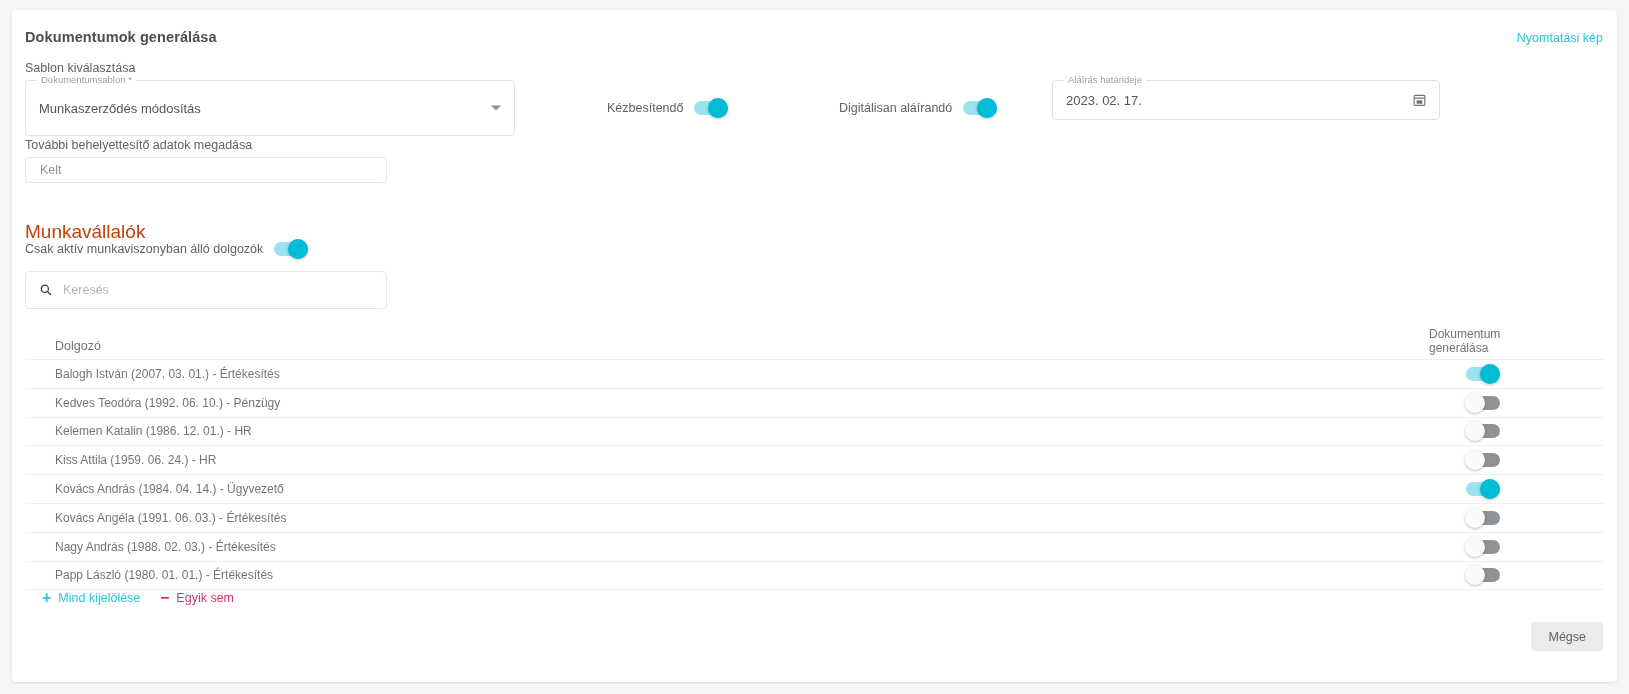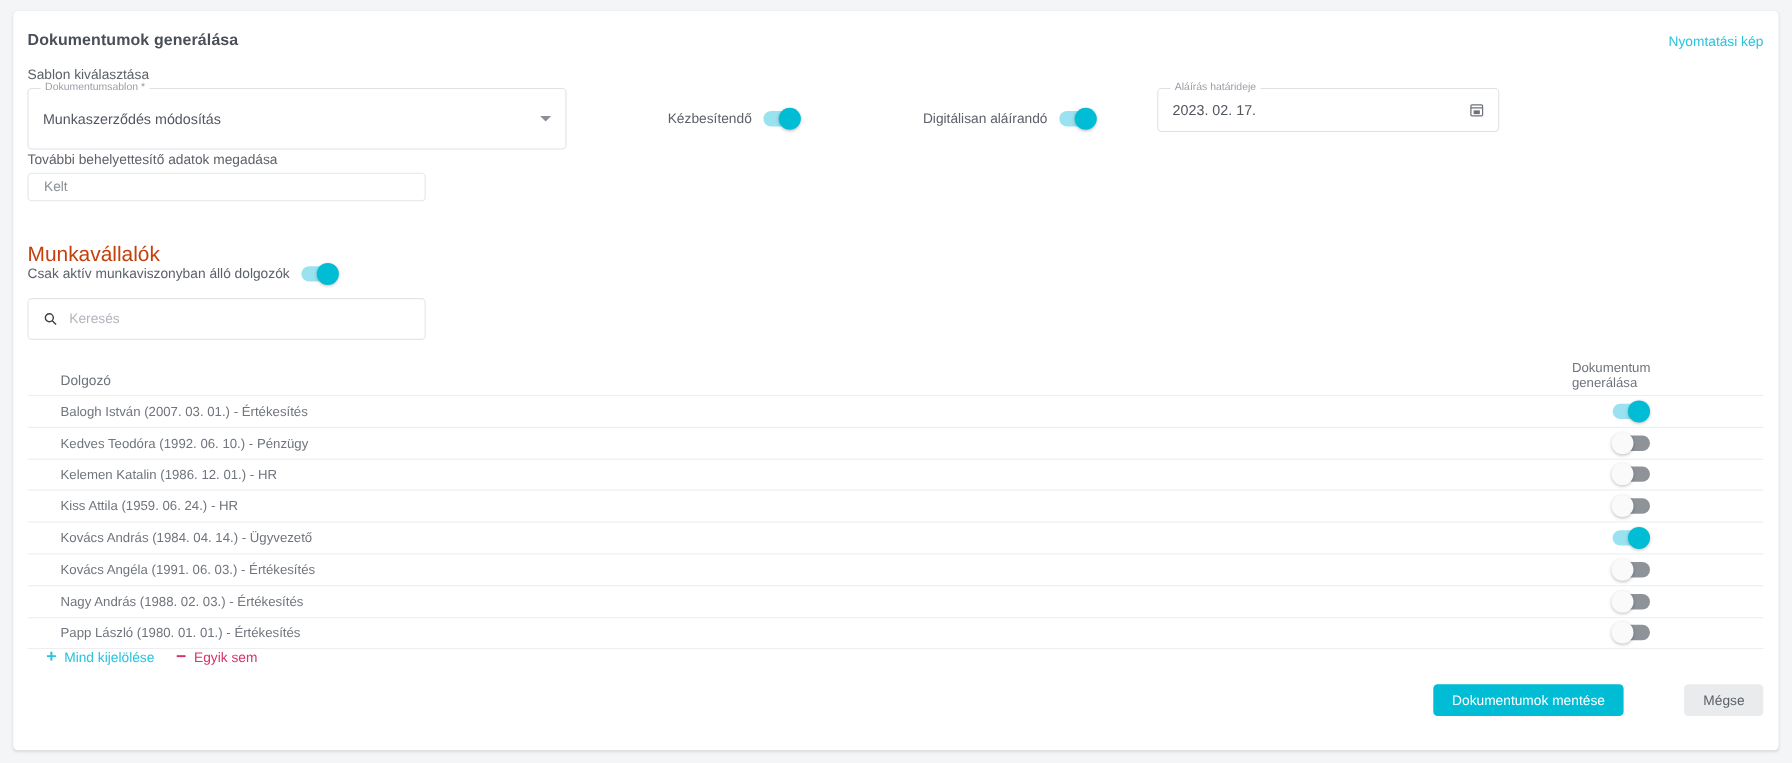--- a/index.html
+++ b/index.html
@@ -81,21 +81,21 @@
   }
   #kelt-ph   { left: 14px; }
   #search-ph { left: 37px; color: #b2b6bd; }
   .search-icon {
     position: absolute; left: 13px; top: 50%;
     transform: translateY(-50%);
     width: 14px; height: 14px;
   }
 
   
-  #date-field { left: 1040px; top: 70px; width: 311px; height: 40px; padding-left: 12px; }
+  #date-field { left: 1040px; top: 70px; width: 388px; height: 40px; padding-left: 12px; }
   .cal-icon {
     position: absolute; right: 12px; top: 50%;
     transform: translateY(-50%);
     width: 15px; height: 15px; cursor: pointer;
   }
 
   
   .toggle-inline { position: absolute; display: flex; align-items: center; }
   #tg-deliver { left: 595px; top: 91px; }
   #tg-sign    { left: 827px; top: 91px; }
@@ -299,16 +299,15 @@
 
   <div class="bulk" id="bulk-all">
     <span class="glyph">+</span>
     <span class="btxt">Mind kijelölése</span>
   </div>
   <div class="bulk" id="bulk-none">
     <span class="glyph">−</span>
     <span class="btxt">Egyik sem</span>
   </div>
 
-  <button class="btn" id="btn-save">Dokumentumok mentése</button>
   <button class="btn" id="btn-cancel">Mégse</button>
 
 </div>
 
 </body></html>

